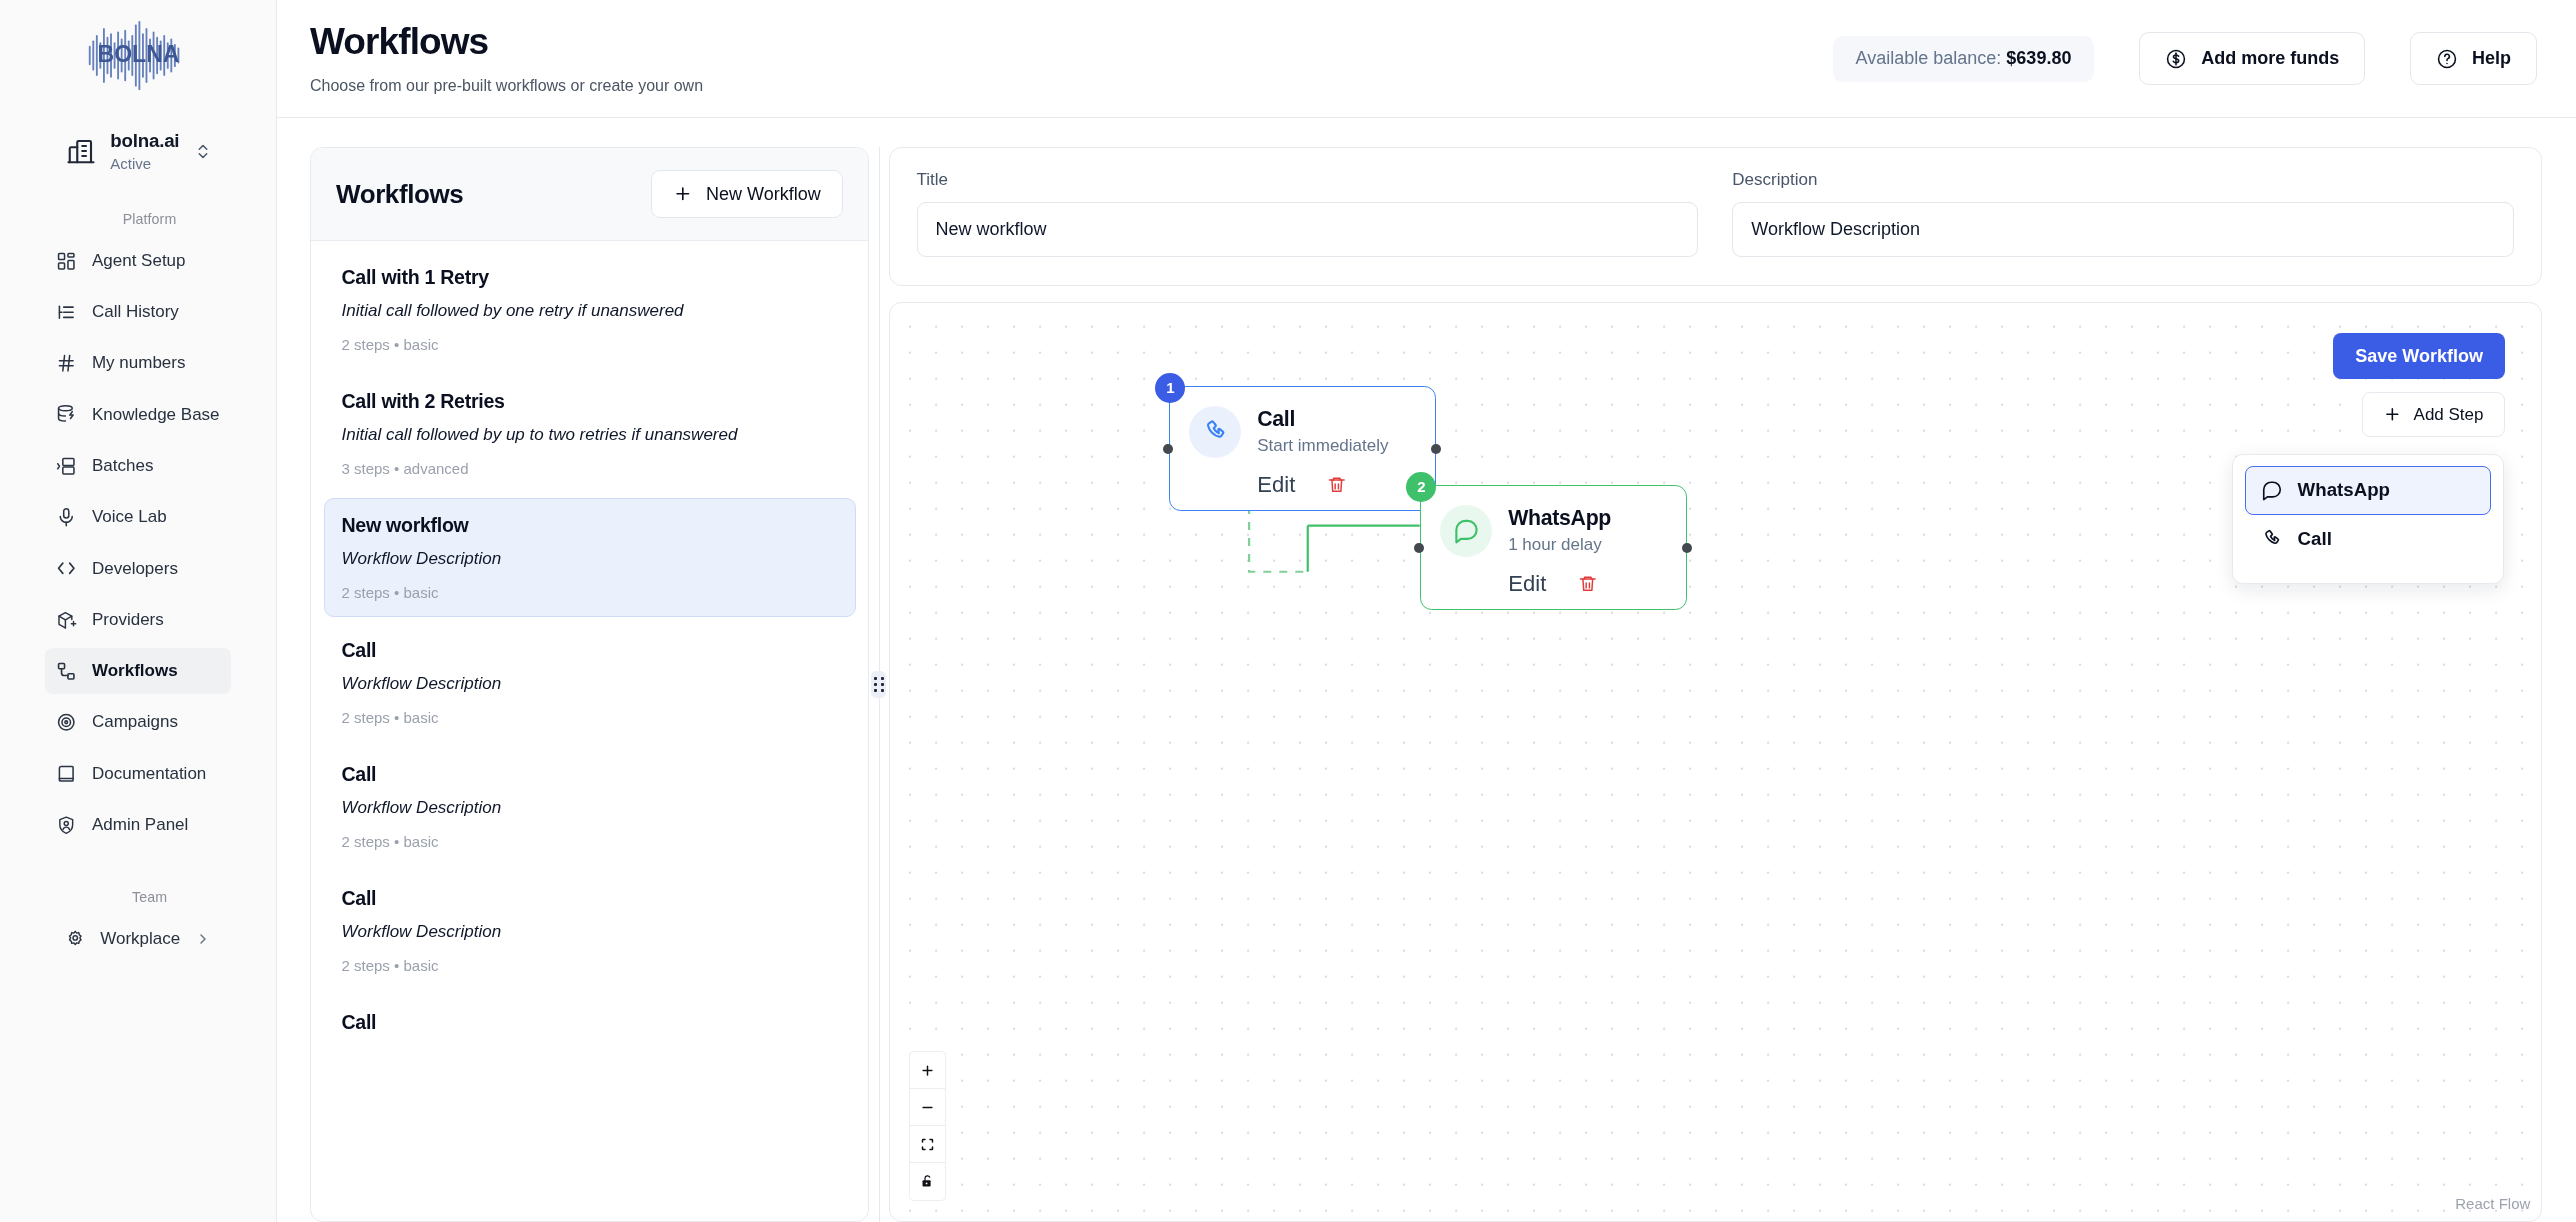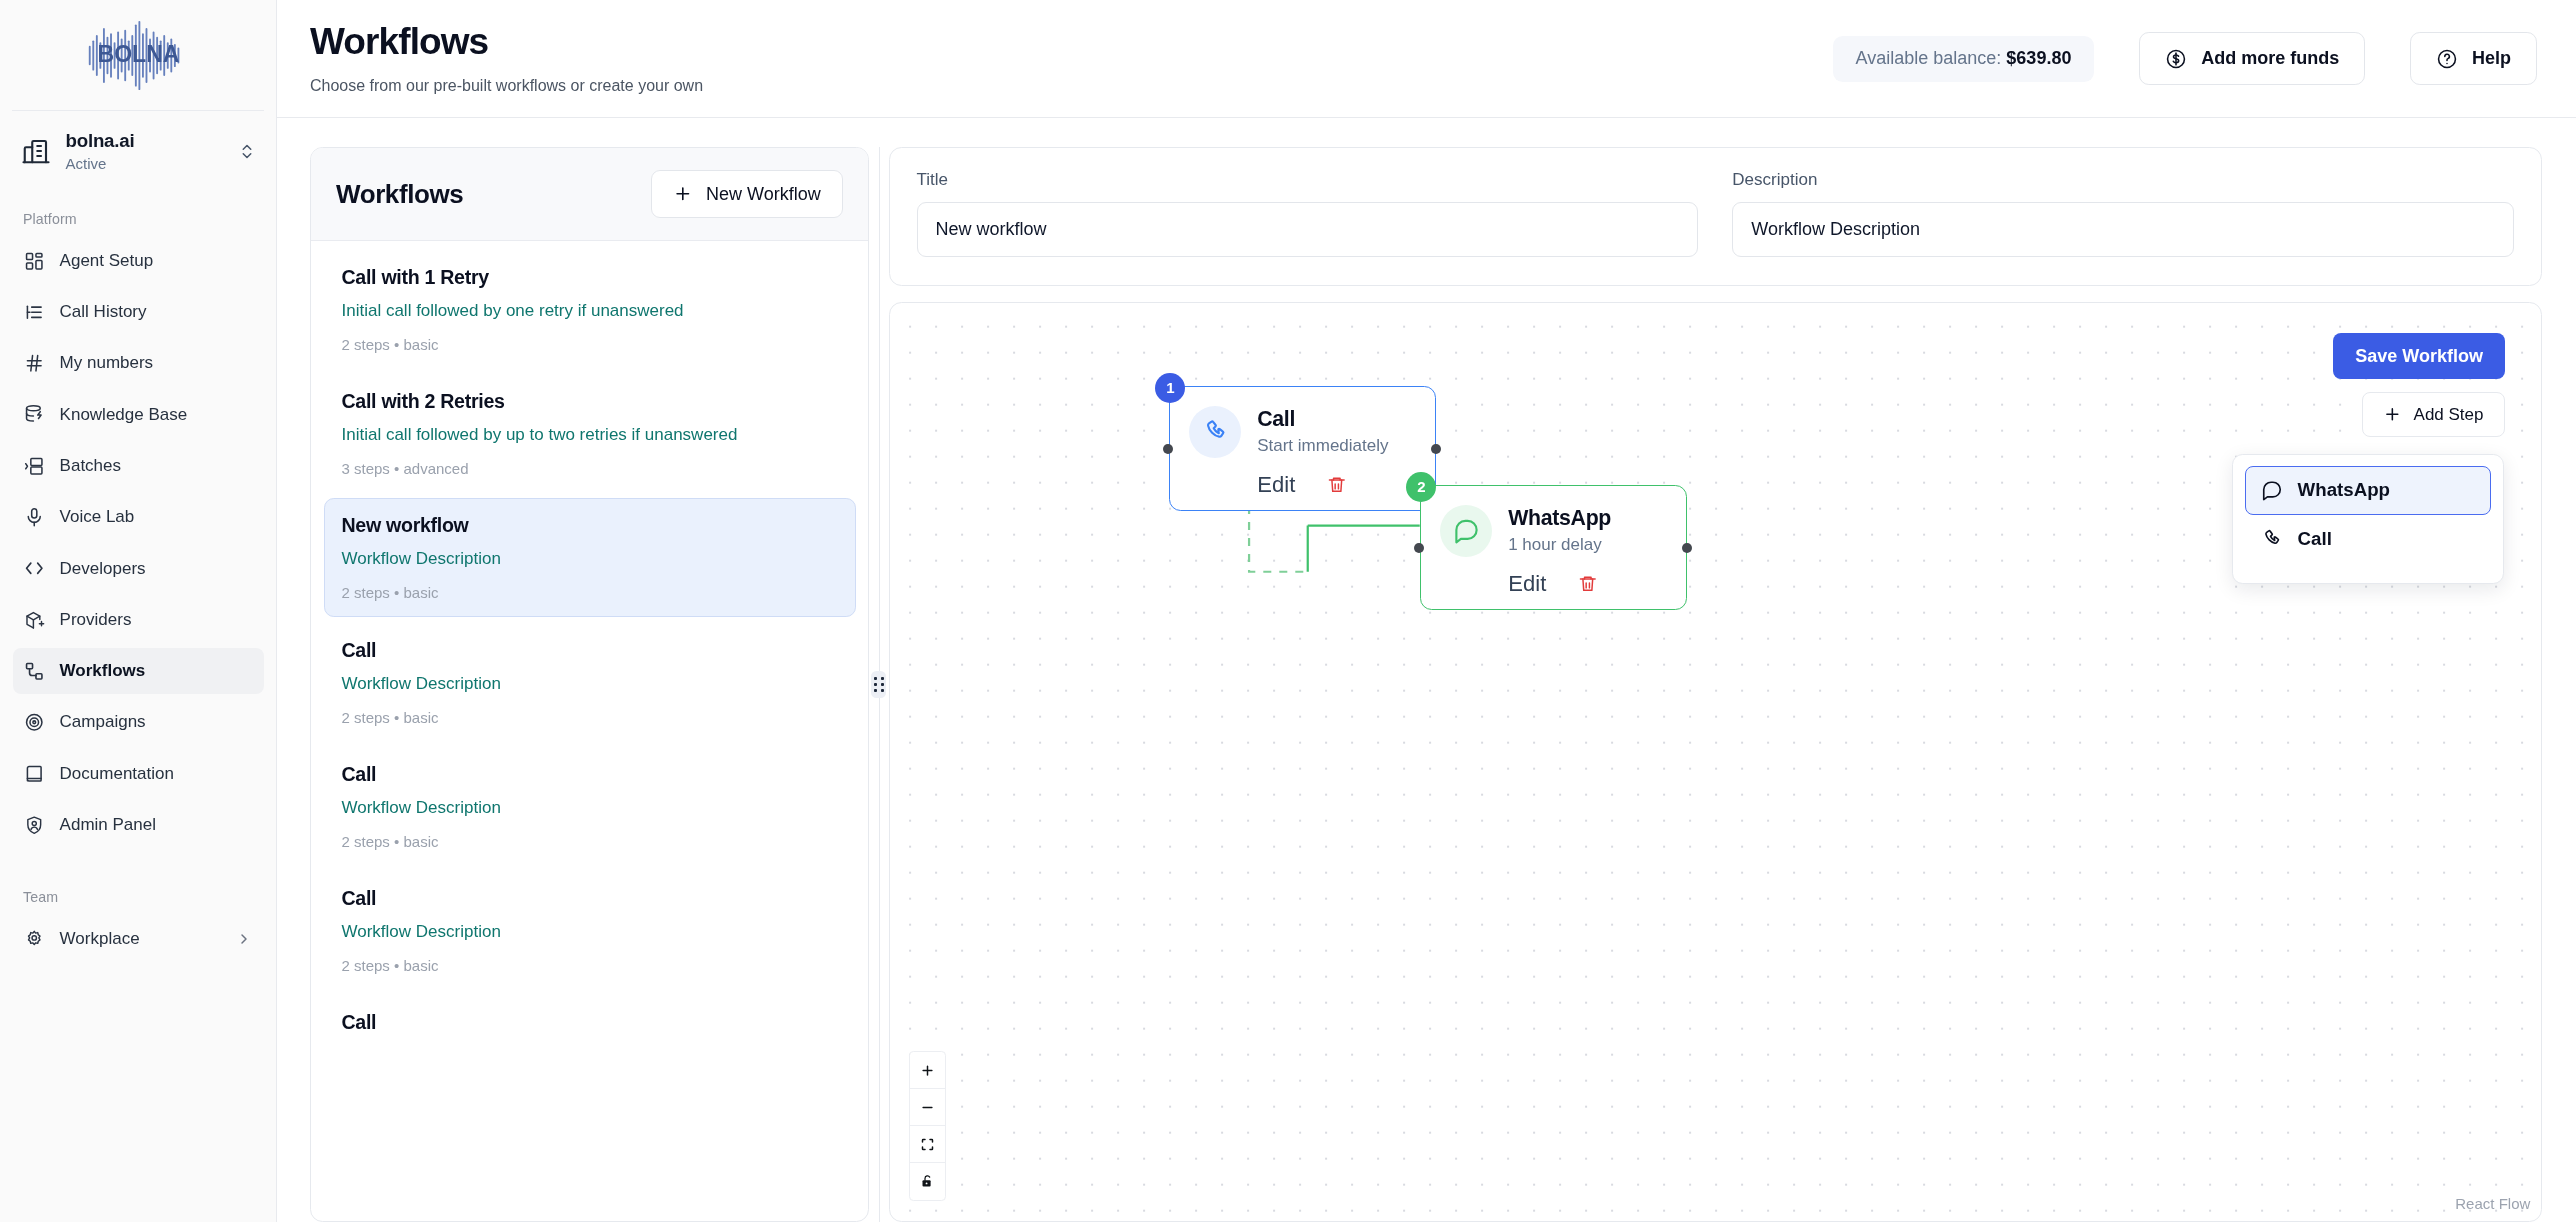--- a/index.html
+++ b/index.html
@@ -12,20 +12,21 @@
   }
   .app { display: flex; width: 2576px; height: 1222px; }
 
   
   .sidebar {
     width: 277px; min-width: 277px; height: 1222px;
     background: #fafafa;
     border-right: 0.9px solid #e8eaee;
     display: flex; flex-direction: column;
     position: relative;
+    align-items: center;
   }
   .logo-wrap {
     height: 110px; display: flex; align-items: center; justify-content: center;
   }
   .logo-svg { display:block; }
   .sidebar-divider { height:0.9px; background:#e9ebef; margin:0 11.6px; }
   .org-row {
     display: flex; align-items: center; gap: 14.2px;
     padding: 19.6px 19.6px 19.6px 21.3px;
   }
@@ -91,21 +92,21 @@
   .wf-panel-title { font-size: 26px; font-weight: 700; letter-spacing: -0.4px; color:#0b1020;}
   .btn-newwf {
     display: flex; align-items: center; gap: 13.3px; background: #fff;
     border: 0.9px solid #e3e6eb; border-radius: 9px; padding: 12.5px 21.3px;
     font-size: 18px; color: #0b1020; cursor: pointer; white-space:nowrap;
   }
   .wf-list { flex: 1; overflow: hidden; padding: 9px 12.5px 0 12.5px; }
   .wf-item { padding: 16px 18px; border-radius: 9.8px; cursor: pointer; margin-bottom: 5.3px;}
   .wf-item.selected { background: #eaf1fd; border: 0.9px solid #cfdcf6; padding: 15px 17px;}
   .wf-name { font-size: 19.6px; font-weight: 700; color: #0b1020; letter-spacing:-0.3px;}
-  .wf-desc { font-size: 17px; color: #0f766e; margin-top: 9.8px; line-height: 1.45; }
+  .wf-desc { font-size: 17px; color: #0f172a; margin-top: 9.8px; line-height: 1.45; font-style: italic; }
   .wf-meta { font-size: 15px; color: #9aa1ad; margin-top: 12.5px; }
 
   
   .resizer { width: 19.6px; position: relative; display:flex; align-items:center; justify-content:center;}
   .resizer .line { position:absolute; top:0; bottom:0; left:50%; width:0.9px; background:#e6e9ee;}
   .resizer .grip {
     position: relative; width: 15px; height: 27px; border-radius: 5.3px;
     background: #eceff5; display:grid; grid-template-columns: repeat(2, 2.7px);
     grid-template-rows: repeat(3, 2.7px); gap:3.6px 4.4px; align-content:center; justify-content:center;
     cursor: col-resize;

